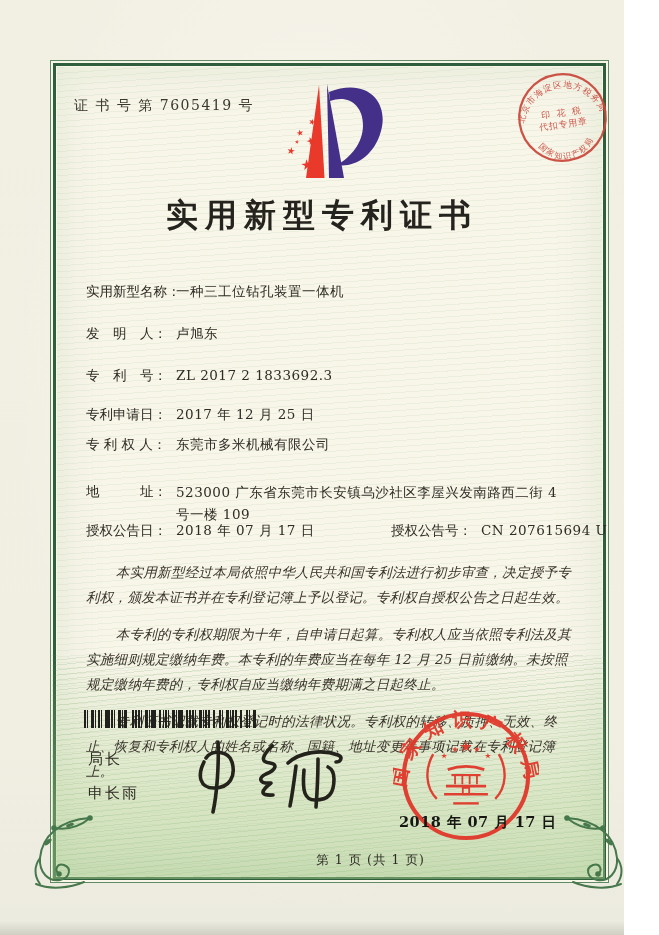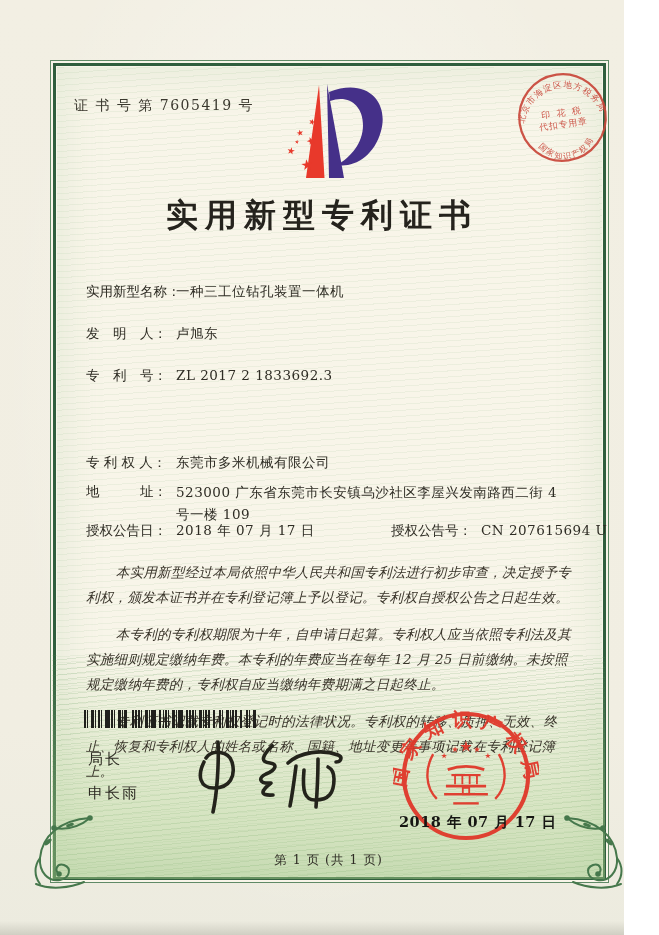--- a/index.html
+++ b/index.html
@@ -31,21 +31,21 @@
   .title{position:absolute;left:40px;top:194px;width:557px;text-align:center;
     font-size:32px;font-weight:700;letter-spacing:7px;text-indent:7px;color:#25231d;}
   
   .frow{position:absolute;left:86px;display:flex;font-size:13.5px;color:#2e2c24;line-height:20px;}
   .flabel{flex:none;width:90px;white-space:nowrap;}
   .fvalue{letter-spacing:.5px;}
   .row-name{top:281px}
   .row-inventor{top:323px}
   .row-patentno{top:365px}
   .row-filing{top:404px}
-  .row-patentee{top:452px}
+  .row-patentee{top:434px}
   .row-address{top:481px}
   .row-address .fvalue{width:382px;line-height:22px;}
   .row-grantdate{top:520px}
   .row-grantno{left:391px;top:520px}
   
   .body-text{position:absolute;left:74px;top:548px;width:514px;font-size:13.5px;line-height:25px;
     color:#39342a;font-style:italic;}
   .body-text p{margin:12px;text-indent:2.2em;letter-spacing:.3px;}
   
   .barcode{position:absolute;left:84px;top:710px;width:172px;height:18px;
@@ -54,21 +54,21 @@
       #20201c 3px 4px, rgba(0,0,0,0) 4px 7px,
       #20201c 7px 10px, rgba(0,0,0,0) 10px 11px,
       #20201c 11px 12px, rgba(0,0,0,0) 12px 13.5px);}
   .director-label{position:absolute;left:88px;top:750px;font-size:15px;color:#2c2a22;letter-spacing:2px;}
   .director-name{position:absolute;left:88px;top:784px;font-size:15px;color:#2c2a22;letter-spacing:2px;}
   .signature{position:absolute;left:188px;top:736px;width:168px;height:80px;}
   .seal{position:absolute;left:393px;top:703px;width:146px;height:146px;opacity:.95;}
   .seal-date{position:absolute;left:399px;top:813px;font-size:14.5px;font-weight:600;color:#161613;
     letter-spacing:.5px;z-index:6;}
   .page-footer{position:absolute;left:50px;top:852px;width:557px;text-align:center;
-    font-size:12.5px;color:#2e2c24;letter-spacing:1px;}
+    font-size:12.5px;color:#2e2c24;letter-spacing:1px;padding-left:42px;}
   .flourish{position:absolute;top:810px;width:72px;height:80px;z-index:4;}
   .flourish-left{left:26px;}
   .flourish-right{left:559px;transform:scaleX(-1);}
   svg{display:block;width:100%;height:100%;}
 </style>
 </head>
 <body>
 
 <div class="canvas">
 
@@ -121,20 +121,24 @@
     <span class="flabel">发　明　人：</span>
     <span class="fvalue">卢旭东</span>
   </div>
   <div class="frow row-name">
     <span class="flabel">实用新型名称：</span>
     <span class="fvalue">一种三工位钻孔装置一体机</span>
   </div>
   <div class="frow row-patentno">
     <span class="flabel">专　利　号：</span>
     <span class="fvalue">ZL 2017 2 1833692.3</span>
+  </div>
+  <div class="frow row-filing">
+    <span class="flabel">专利申请日：</span>
+    <span class="fvalue">2017 年 12 月 25 日</span>
   </div>
   <div class="frow row-patentee">
     <span class="flabel">专 利 权 人：</span>
     <span class="fvalue">东莞市多米机械有限公司</span>
   </div>
   <div class="frow row-address">
     <span class="flabel">地　　　址：</span>
     <span class="fvalue">523000 广东省东莞市长安镇乌沙社区李屋兴发南路西二街 4 号一楼 109</span>
   </div>
   <div class="frow row-grantdate">

